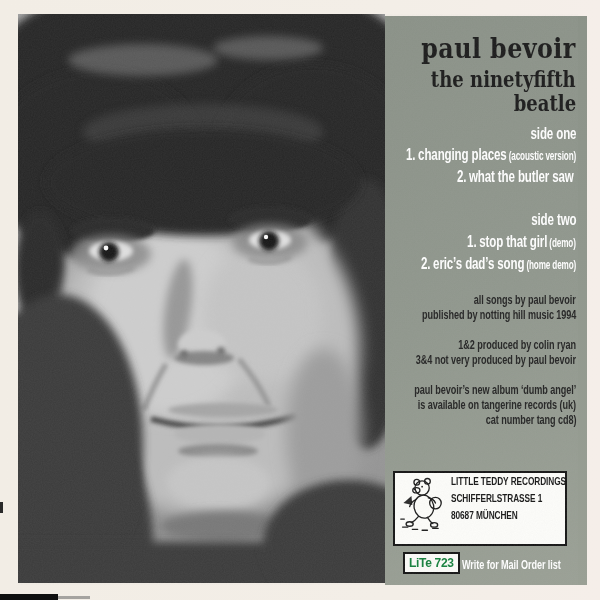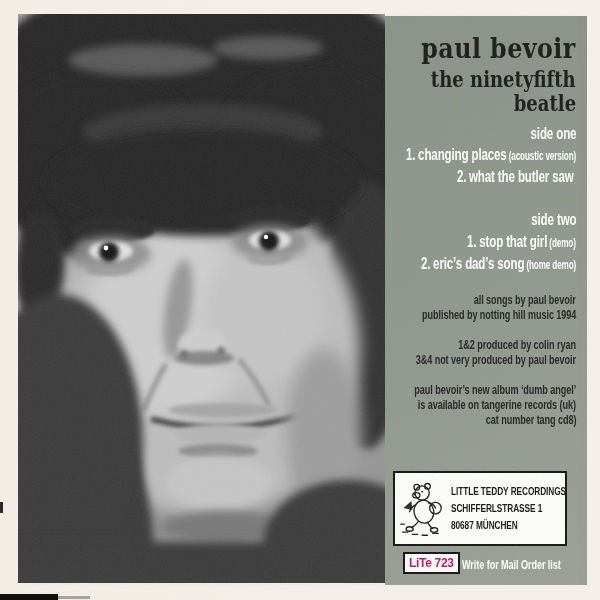--- a/index.html
+++ b/index.html
@@ -19,26 +19,26 @@
   .title-line { font-family:"DejaVu Serif", serif; font-weight:bold; color:#1b1b1b; }
   .t1 { font-size:28px; transform:scaleX(.85); letter-spacing:0.5px; }
   .t2 { font-size:22px; transform:scaleX(.82); }
   .t3 { font-size:22px; transform:scaleX(.82); }
   .track-line { color:#ffffff; font-weight:bold; font-size:17px; transform:scaleX(.68); letter-spacing:-.2px; }
   .track-line .note { font-size:12px; margin-left:3px; }
   .track-line .num { margin-right:4px; }
   .credit-line { color:#242424; font-weight:bold; font-size:13px; transform:scaleX(.70); letter-spacing:-.1px; }
   
   .label-box { position:absolute; left:8px; top:455px; width:174px; height:75px; box-sizing:border-box;
-    background:#fdfdfa; border:2px solid #141414; display:flex; align-items:center; }
+    background:#fdfdfa; border:2px solid #141414; display:flex; }
   .bear { flex:0 0 auto; width:48px; height:62px; margin-left:4px; }
   .label-text { margin-left:4px; color:#161616; font-weight:bold; font-size:11.5px; line-height:17px; }
   .label-text span { display:block; white-space:nowrap; transform:scaleX(.72); transform-origin:0 50%; letter-spacing:-.1px; }
   .cat-badge { position:absolute; left:18px; top:536px; background:#fcfcf9; border:2px solid #141414;
-    color:#be185d; font-weight:bold; font-size:12px; line-height:16px; padding:1px 4px; letter-spacing:-.3px; white-space:nowrap; }
+    color:#15803d; font-weight:bold; font-size:12px; line-height:16px; padding:1px 4px; letter-spacing:-.3px; white-space:nowrap; }
   .mail-order { position:absolute; left:77px; top:541px; color:#ffffff; font-weight:bold; font-size:13px;
     white-space:nowrap; transform:scaleX(.70); transform-origin:0 50%; letter-spacing:-.1px; }
   
   .grain { position:absolute; left:18px; top:14px; width:560px; height:571px; pointer-events:none; opacity:.10; }
   .scan-strip { position:absolute; left:0; top:594px; width:58px; height:6px; background:#101010; }
   .scan-smudge { position:absolute; left:58px; top:596px; width:32px; height:3px; background:#666; opacity:.55; }
   .scan-tick { position:absolute; left:0; top:502px; width:3px; height:11px; background:#2a2a2a; }
 </style>
 </head>
 <body>

